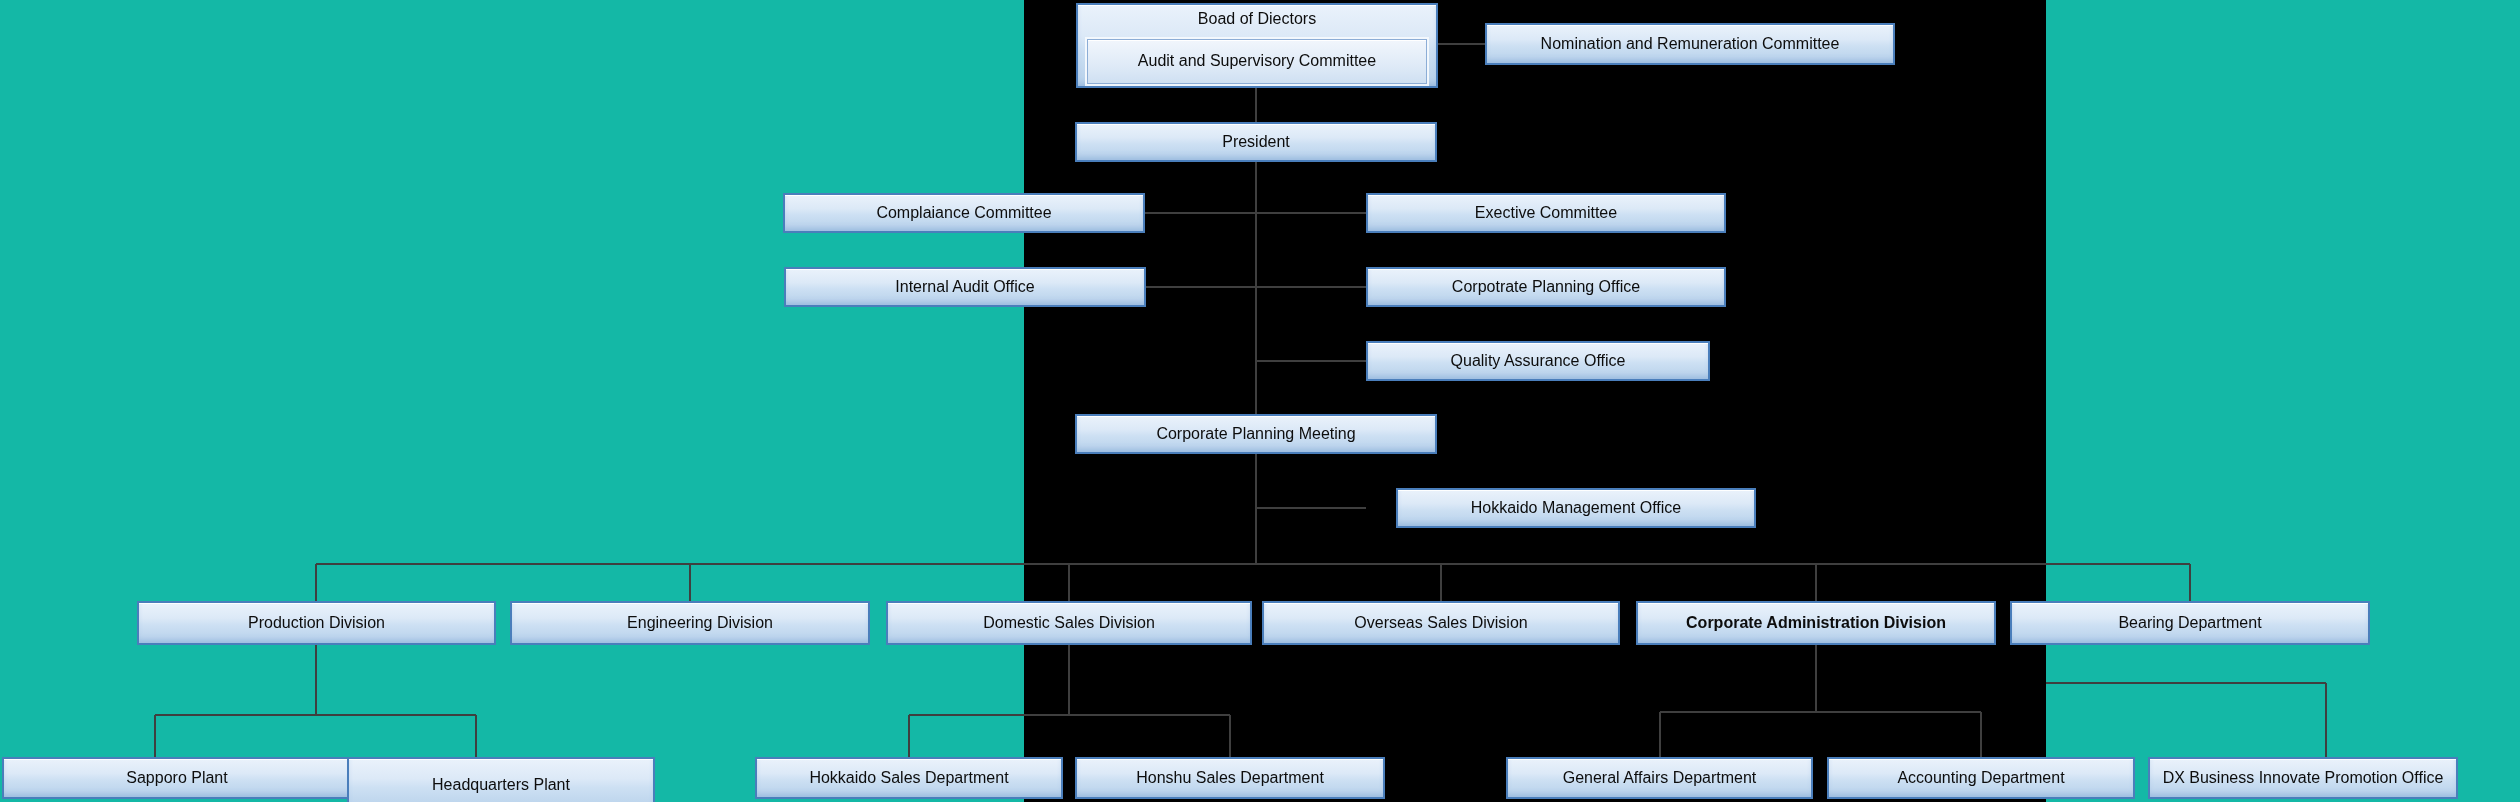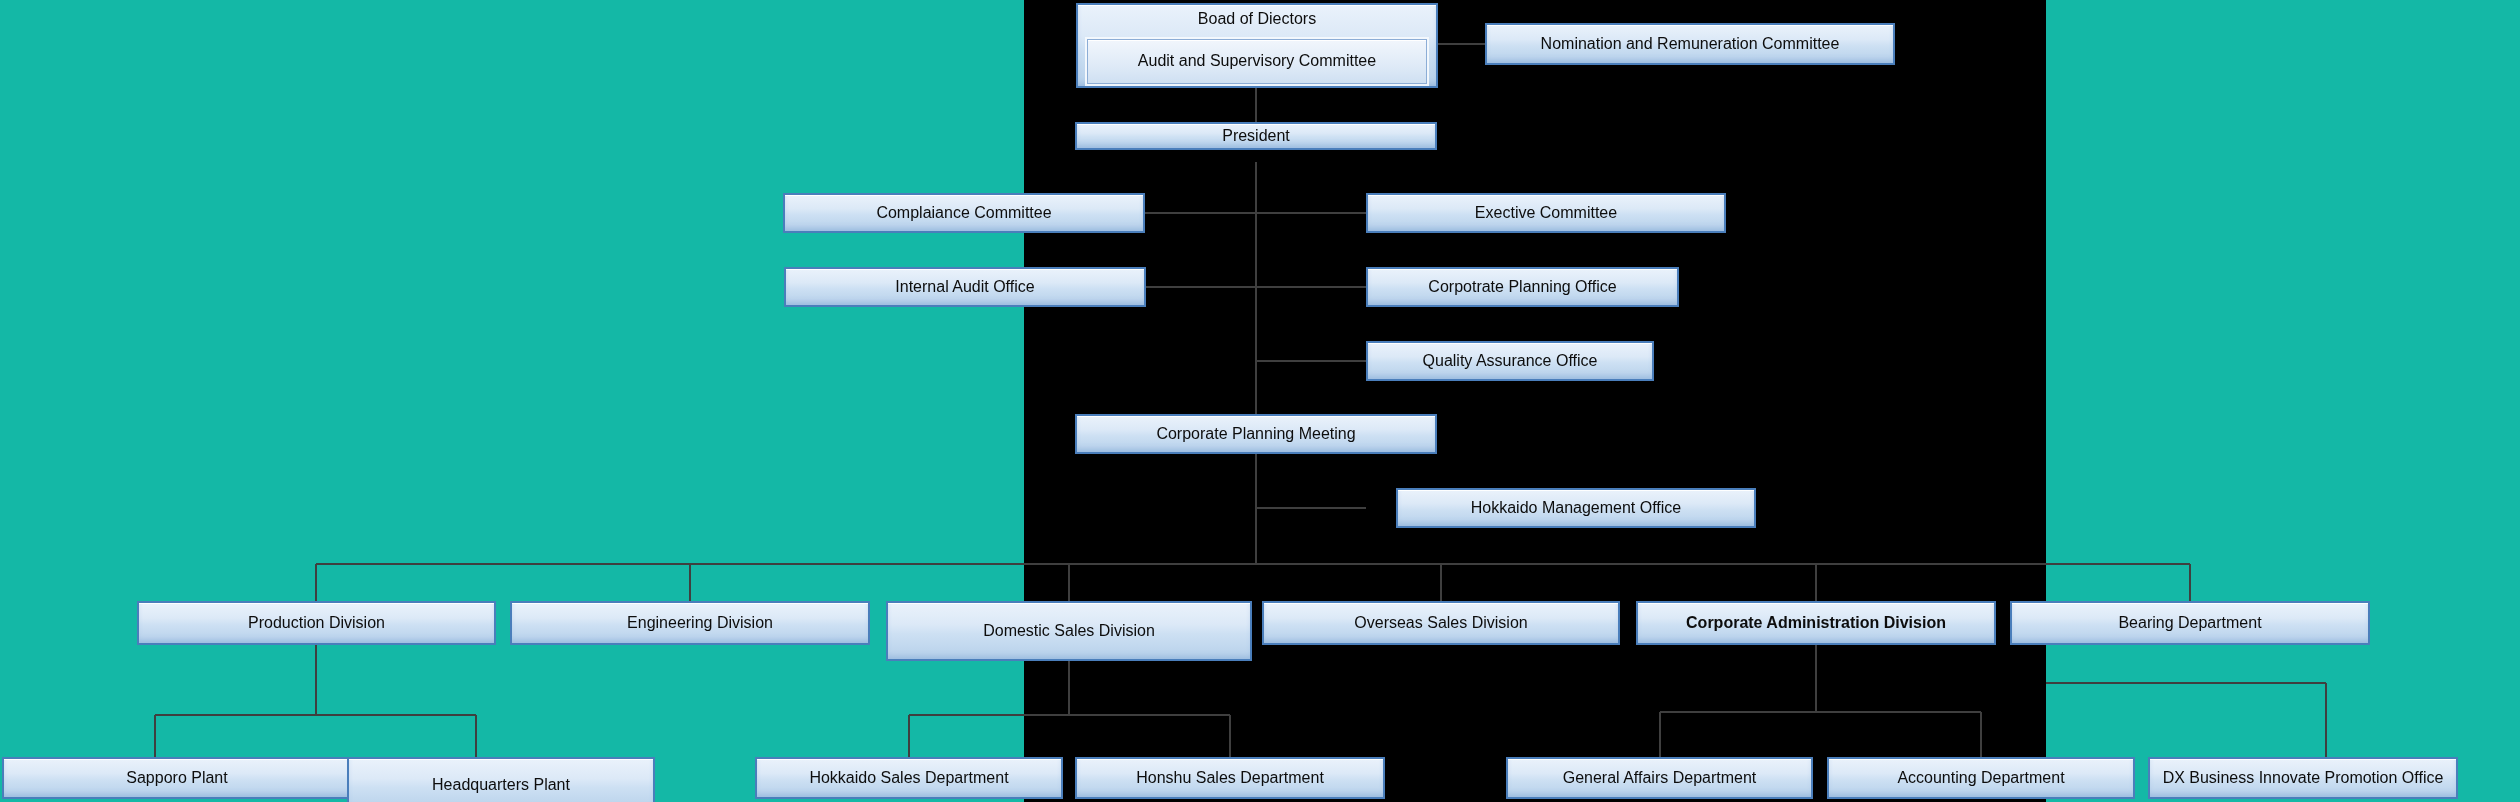--- a/index.html
+++ b/index.html
@@ -36,51 +36,51 @@
 
 <div class="node board" style="left: 1076px; top: 3px; width: 362px; height: 85px;">
       <span>Boad of Diectors</span>
     </div>
     <div class="node inner" style="left: 1087px; top: 39px; width: 340px; height: 45px;">
       <span>Audit and Supervisory Committee</span>
     </div>
     <div class="node" style="left: 1485px; top: 23px; width: 410px; height: 42px;">
       <span>Nomination and Remuneration Committee</span>
     </div>
-    <div class="node" style="left: 1075px; top: 122px; width: 362px; height: 28px;">
+    <div class="node" style="left: 1075px; top: 122px; width: 362px; height: 40px;">
       <span>President</span>
     </div>
     <div class="node" style="left: 783px; top: 193px; width: 362px; height: 40px;">
       <span>Complaiance Committee</span>
     </div>
     <div class="node" style="left: 1366px; top: 193px; width: 360px; height: 40px;">
       <span>Exective Committee</span>
     </div>
     <div class="node" style="left: 784px; top: 267px; width: 362px; height: 40px;">
       <span>Internal Audit Office</span>
     </div>
-    <div class="node" style="left: 1366px; top: 267px; width: 313px; height: 40px;">
+    <div class="node" style="left: 1366px; top: 267px; width: 360px; height: 40px;">
       <span>Corpotrate Planning Office</span>
     </div>
-    <div class="node" style="left: 1366px; top: 341px; width: 288px; height: 40px;">
+    <div class="node" style="left: 1366px; top: 341px; width: 344px; height: 40px;">
       <span>Quality Assurance Office</span>
     </div>
     <div class="node" style="left: 1075px; top: 414px; width: 362px; height: 40px;">
       <span>Corporate Planning Meeting</span>
     </div>
     <div class="node" style="left: 1366px; top: 488px; width: 360px; height: 40px; margin-left: 30px;">
       <span>Hokkaido Management Office</span>
     </div>
     <div class="node" style="left: 137px; top: 601px; width: 359px; height: 44px;">
       <span>Production Division</span>
     </div>
     <div class="node" style="left: 510px; top: 601px; width: 360px; height: 44px; padding-left: 20px;">
       <span>Engineering Division</span>
     </div>
-    <div class="node" style="left: 886px; top: 601px; width: 366px; height: 60px;">
+    <div class="node" style="left: 886px; top: 601px; width: 366px; height: 44px;">
       <span>Domestic Sales Division</span>
     </div>
     <div class="node" style="left: 1262px; top: 601px; width: 358px; height: 44px;">
       <span>Overseas Sales Division</span>
     </div>
     <div class="node" style="left: 1636px; top: 601px; width: 360px; height: 44px; font-weight: bold;">
       <span>Corporate Administration Division</span>
     </div>
     <div class="node" style="left: 2010px; top: 601px; width: 360px; height: 44px;">
       <span>Bearing Department</span>

